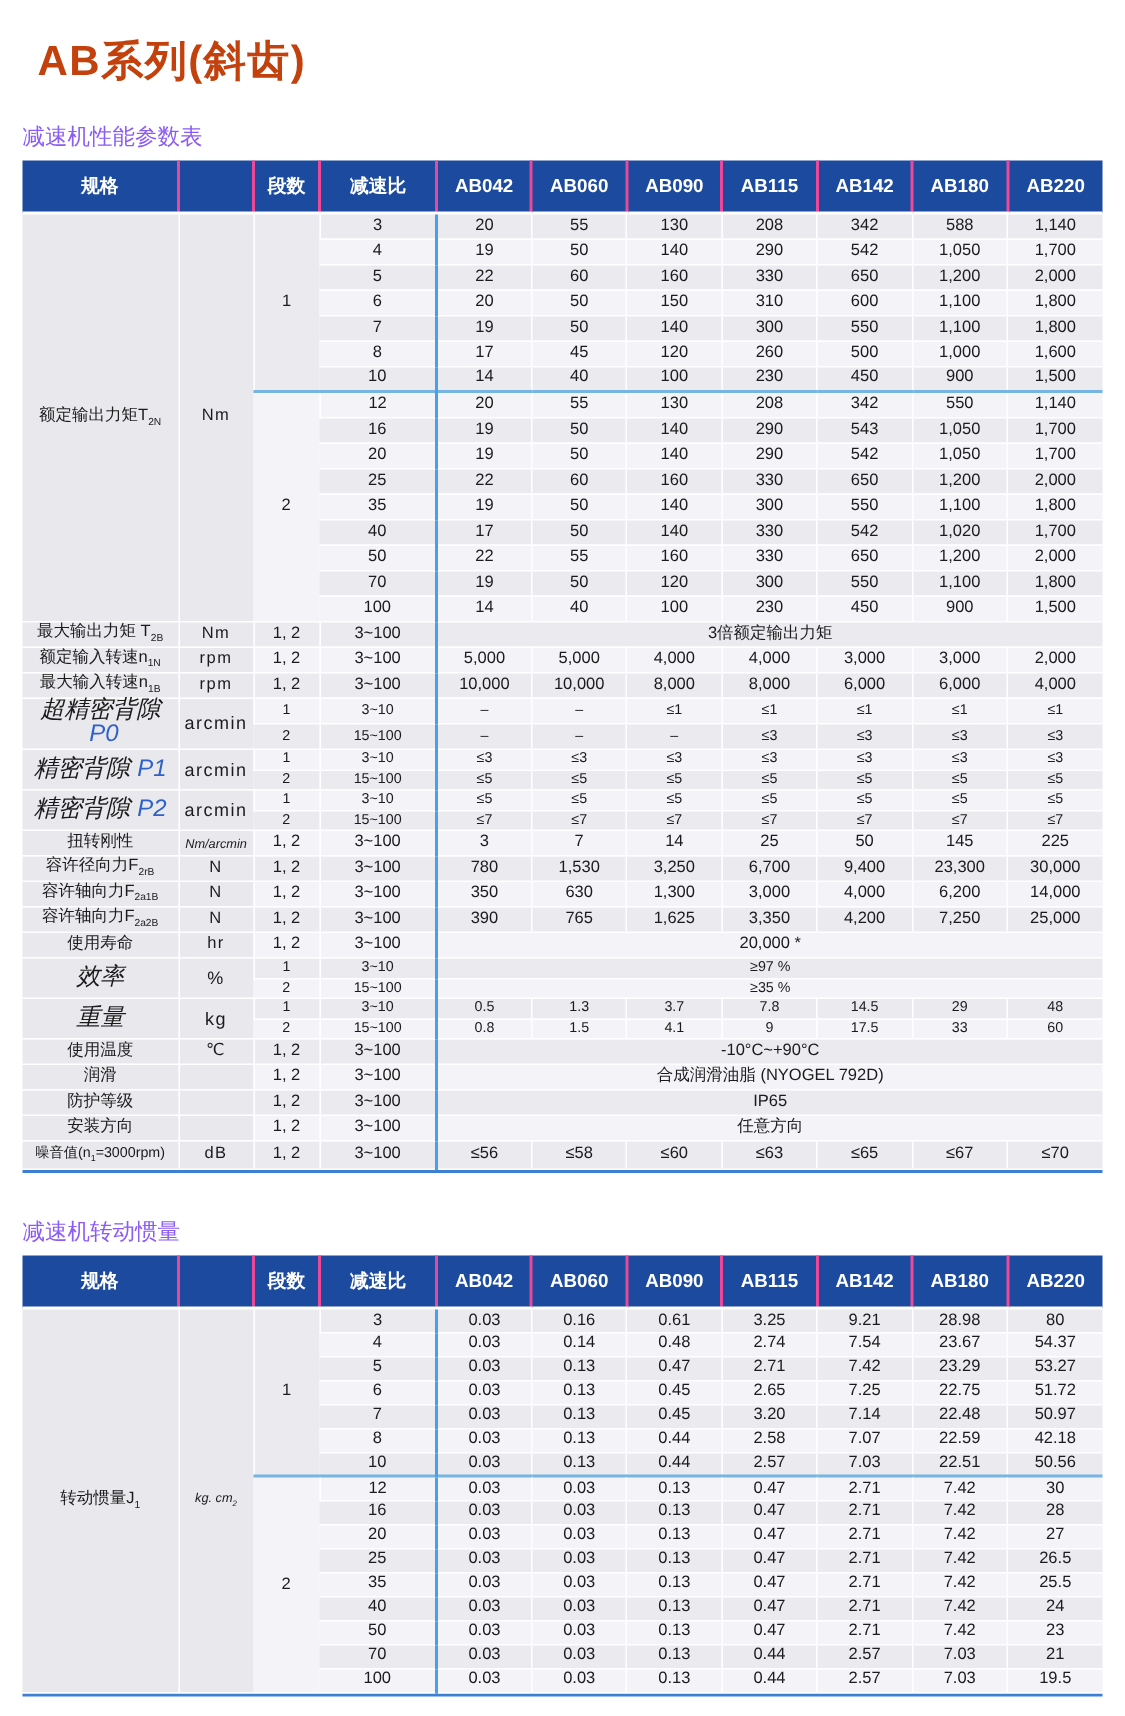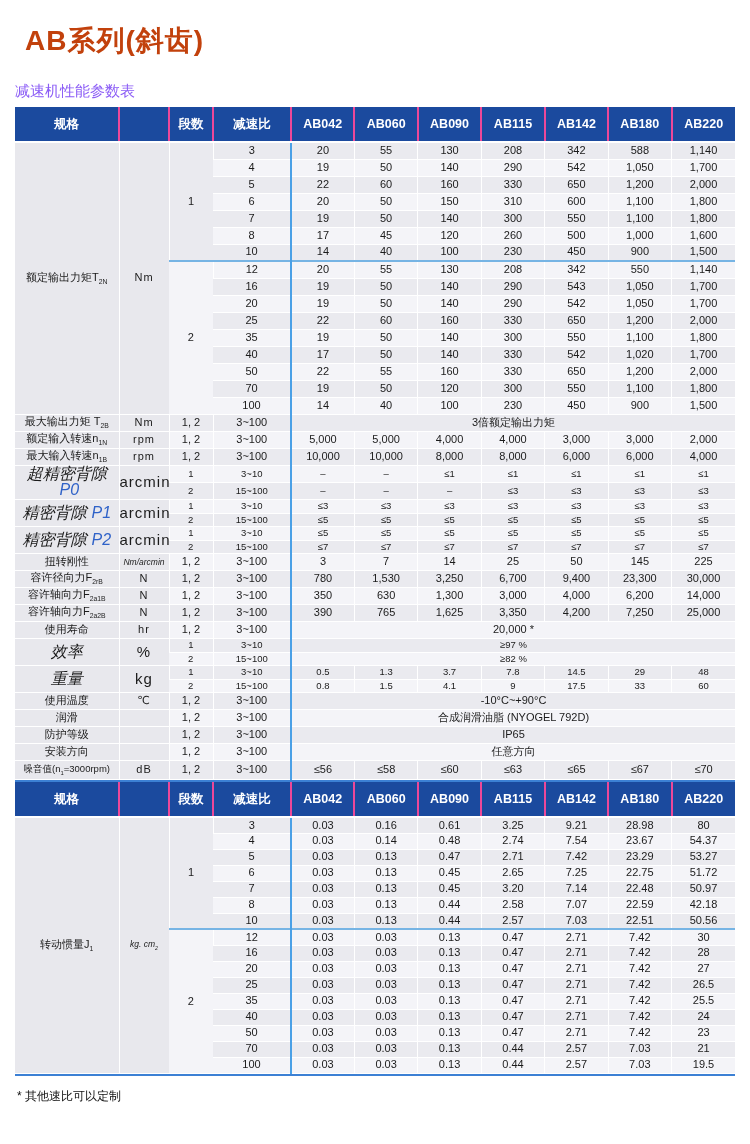--- a/index.html
+++ b/index.html
@@ -24,21 +24,21 @@
   td.unitcol{font-size:11px;letter-spacing:1px;}
   td.unitcol.small-unit{font-size:8.5px;letter-spacing:0;font-style:italic;}
   td.v5{border-left:2px solid var(--vline,#4aa0e6) !important;}
   tr.sect td{border-top:2px solid var(--sectline,#76b4e4);margin-top:16px;}
   tr.grp-row{height:17px;}
   tr.single{height:17px;}
   tr.noise{height:19px;}
   tr.sub{height:13.5px;}
   tr.sub td{font-size:9.5px;}
   tr.sub td.labelcol{font-size:16px;font-style:italic;}
-  tr.sub td.unitcol{font-size:15px;}
+  tr.sub td.unitcol{font-size:12px;}
   .t2 tr.grp-row{height:16px;}
   sub{font-size:0.62em;}
   .accent{color:var(--accent,#2f62c8);margin-left:5px;}
   .footnote{font-size:12px;color:#111;margin:12px 0 0 2px;}
 </style>
 </head>
 <body>
 
 <div class="page">
   <h1 class="title">AB系列(斜齿)</h1>
@@ -406,21 +406,21 @@
           <tr class="sub rowdark">
             <td rowspan="2" class="labelcol">效率</td>
             <td rowspan="2" class="unitcol">%</td>
             <td class="stagecol">1</td>
             <td class="ratiocol">3~10</td>
             <td colspan="7" class="spancell v5">≥97 %</td>
           </tr>
           <tr class="sub rowlight">
             <td class="stagecol">2</td>
             <td class="ratiocol">15~100</td>
-            <td colspan="7" class="spancell v5">≥82 %</td>
+            <td colspan="7" class="spancell v5">≥35 %</td>
           </tr>
           <tr class="sub rowdark">
             <td rowspan="2" class="labelcol">重量</td>
             <td rowspan="2" class="unitcol">kg</td>
             <td class="stagecol">1</td>
             <td class="ratiocol">3~10</td>
             <td class="valcol v5">0.5</td>
             <td class="valcol">1.3</td>
             <td class="valcol">3.7</td>
             <td class="valcol">7.8</td>
@@ -477,20 +477,21 @@
             <td class="valcol">≤60</td>
             <td class="valcol">≤63</td>
             <td class="valcol">≤65</td>
             <td class="valcol">≤67</td>
             <td class="valcol">≤70</td>
           </tr>
         </tbody>
       </table>
   </div>
 
+  <div class="section-title second">减速机转动惯量</div>
   <div class="tablewrap">
     <table class="spec t2" id="table2">
         <colgroup>
           <col style="width: 104px;">
           <col style="width: 50px;">
           <col style="width: 44px;">
           <col style="width: 78px;">
           <col>
           <col>
           <col>

